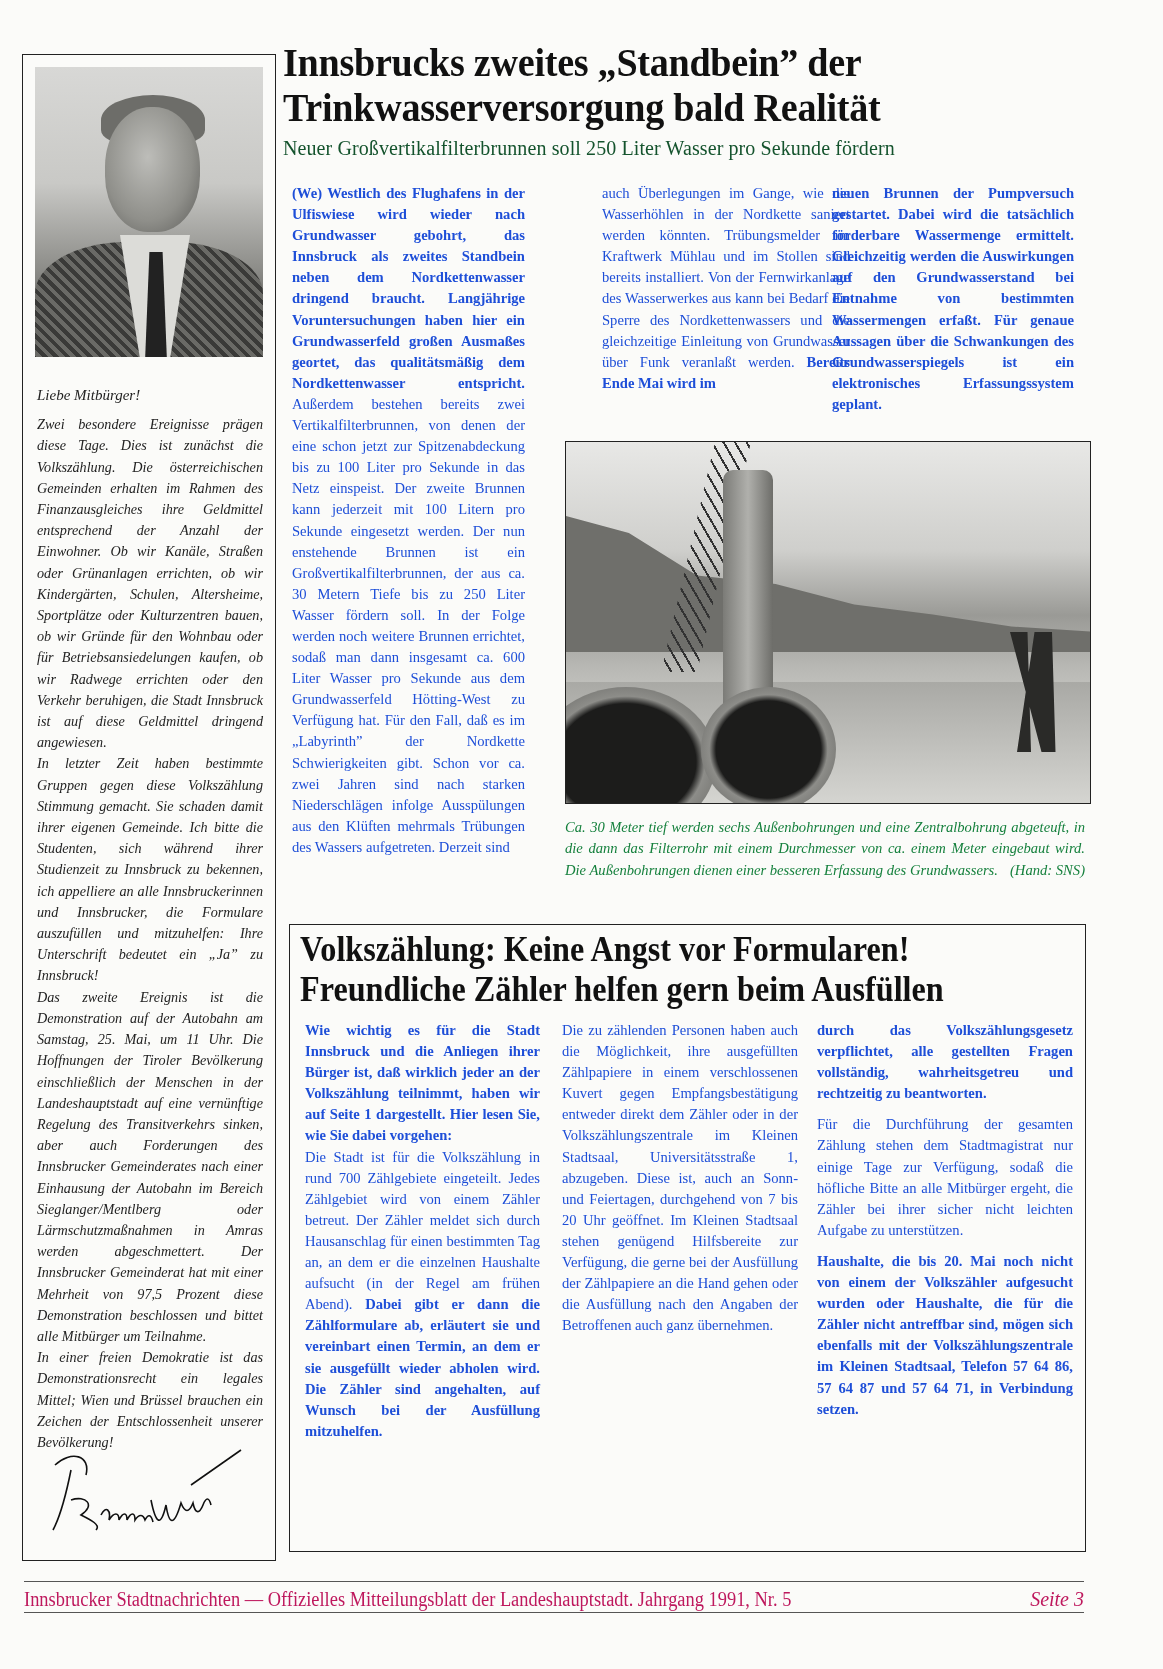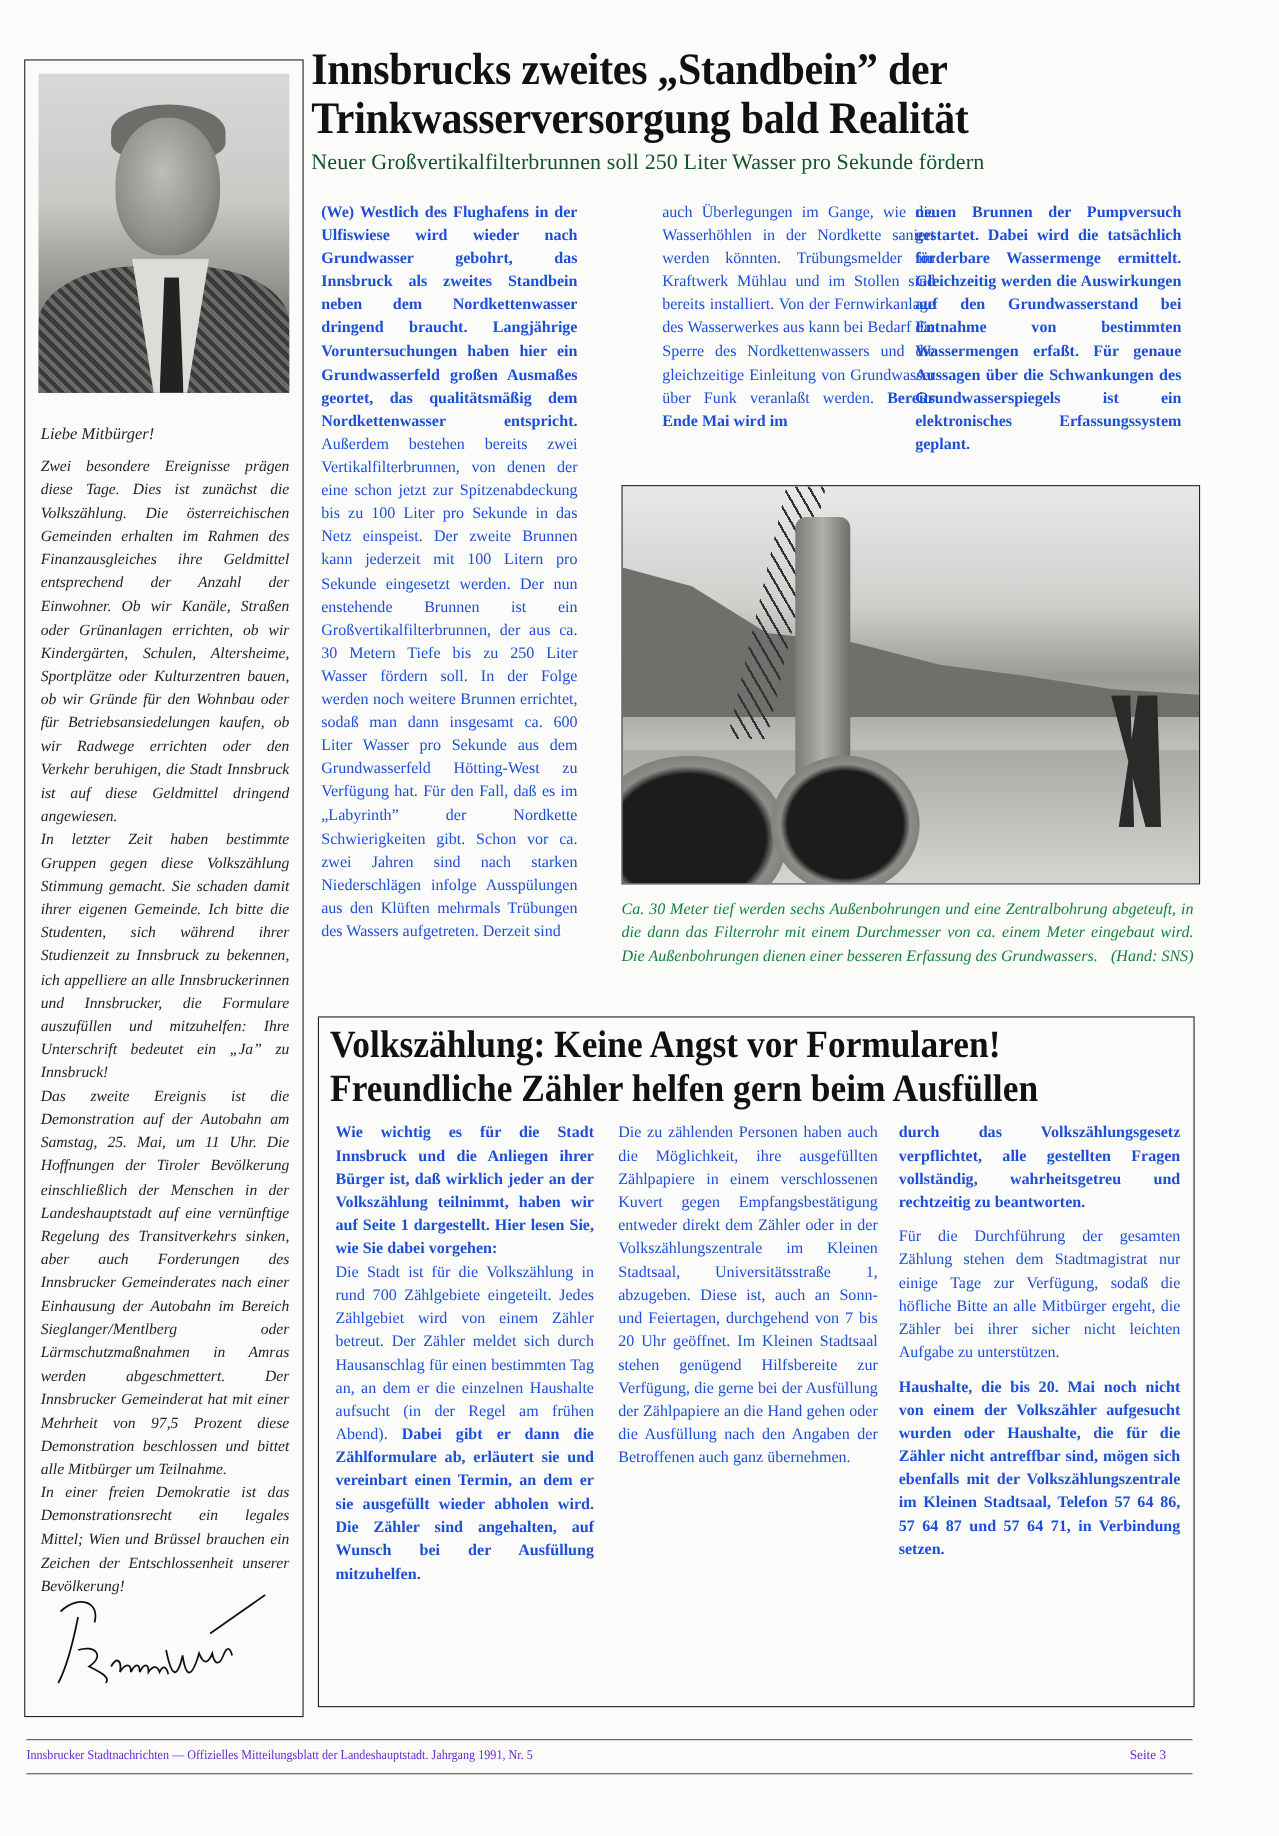--- a/index.html
+++ b/index.html
@@ -91,23 +91,23 @@
     left: 300px; top: 930px; width: 780px; font-weight: bold; font-size: 35px; line-height: 40px;
     transform: scaleX(0.92); transform-origin: left top; color: #111;
   }
   .c4 { left: 305px; top: 1020px; width: 235px; }
   .c5 { left: 562px; top: 1020px; width: 236px; }
   .c6 { left: 817px; top: 1020px; width: 256px; }
   .gap { height: 10px; }
 
   
   .rule { left: 24px; width: 1060px; height: 0; border-top: 1.5px solid #555; }
-  .footer { left: 24px; top: 1588px; width: 1060px; font-size: 12px; color: #6d28d9; }
+  .footer { left: 24px; top: 1588px; width: 1060px; font-size: 20px; color: #be185d; }
   .footer .left { transform: scaleX(0.92); transform-origin: left; display: inline-block; }
-  .footer .right { position: absolute; right: 24px; top: 0; }
+  .footer .right { position: absolute; right: 0; top: 0; font-style: italic; }
 </style>
 </head>
 <body>
 
 <div class="abs sidebar">
   <div class="portrait" title="Portrait of the mayor">
     <div class="jacket"></div>
       <div class="shirt"></div>
       <div class="tie"></div>
     <div class="hair"></div>

